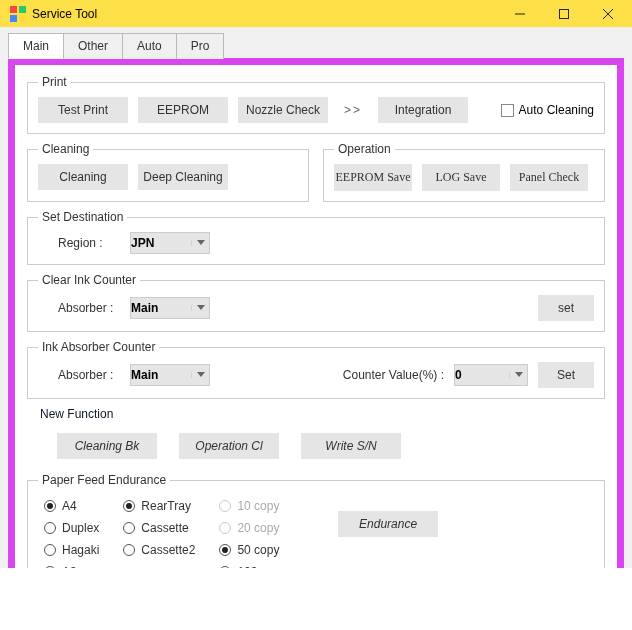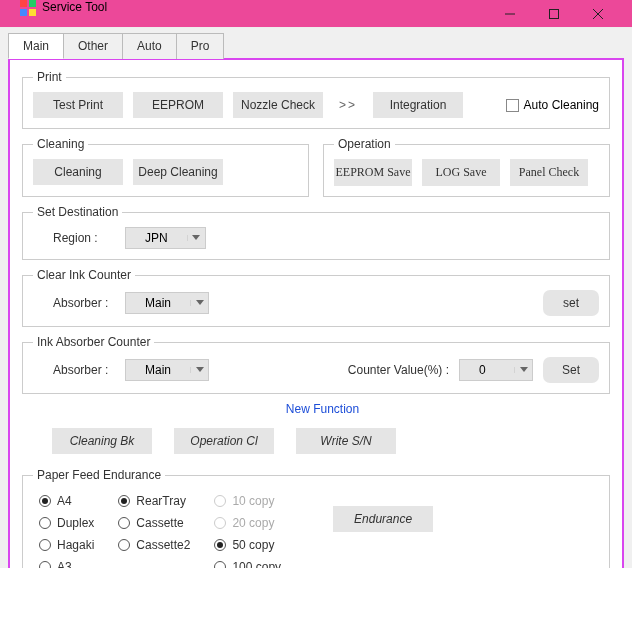--- a/index.html
+++ b/index.html
@@ -1,53 +1,53 @@
 <!DOCTYPE html>
 <html><head>
 <meta charset="utf-8">
 <style>
 * { box-sizing: border-box; font-family: "Segoe UI", Tahoma, sans-serif; font-size: 12px; }
 body { margin: 0; background: #fff; width: 632px; overflow: hidden; }
-.titlebar { display: flex; height: 28px; padding: 0 12px; background: #ec4899; border-bottom: 1px solid #eee;}
+.titlebar { display: flex; align-items: center; height: 28px; padding: 0 2px; background: #fde047; border-bottom: 1px solid #eee;}
 .titlebar .tbicon { width: 16px; height: 16px; margin: 0 6px 0 8px; display: inline-block; position: relative; }
 .titlebar .tbicon::before { content:''; position:absolute; top:0; left:0; width:7px; height:7px; background:#f44; }
 .titlebar .tbicon::after { content:''; position:absolute; top:0; right:0; width:7px; height:7px; background:#2c6; }
 .titlebar .tbicon span::before { content:''; position:absolute; bottom:0; left:0; width:7px; height:7px; background:#48f; }
 .titlebar .tbicon span::after { content:''; position:absolute; bottom:0; right:0; width:7px; height:7px; background:#fd3; }
 .titlebar .title { flex: 1; }
 .winbtn { width: 44px; height: 28px; display:flex; align-items:center; justify-content:center; color:#222; }
 .winbtn svg { width: 10px; height: 10px; }
 .client { background: #f0f0f0; padding: 4px 8px 8px 8px; height: 540px; position: relative;}
 .tabs { display: flex; position: relative; top: 1px; z-index: 2; }
 .tab { padding: 5px 14px; background: #f0f0f0; border: 1px solid #bbb; border-bottom: none; margin-right: 0; color:#333; cursor:default;}
 .tab + .tab { border-left: none; }
 .tab.active { background: #fff; border-bottom: 1px solid #fff; }
-.tabpanel { background: #fff; border: 2px solid #d946ef; padding: 10px 12px; height: 560px; }
+.tabpanel { background: #fff; border: 7px solid #d946ef; padding: 10px 12px; height: 560px; }
 fieldset { border: 1px solid #ccc; margin: 0 0 8px 0; padding: 8px 10px 10px 10px; }
 legend { color: #333; padding: 0 4px; }
 .btn { background: #e5e5e5; border: none; padding: 6px 0; color: #333; text-align: center; cursor: default; display:inline-block;}
 .btn.w1 { width: 90px; }
 .btn.w2 { width: 100px; font-style: italic; }
 .btn.w3 { width: 120px; }
 .btn.w4 { width: 78px; font-family: Liberation Serif, serif; }
-.btn.wset { width: 56px; border-radius: 7px; }
+.btn.wset { width: 56px; }
 .sep { color:#666; letter-spacing:2px; margin:0 4px; display:inline-block; width:22px; text-align:center;}
 .chk { display:inline-flex; align-items:center; gap:5px;}
 .chk .box { width:13px; height:13px; border:1px solid #888; background:#fff; display:inline-block;}
 .row { display:flex; align-items:center; gap:10px; }
 .twocol { display:flex; gap:14px;}
 .twocol > fieldset { flex: 1; }
 .lbl { color:#333; display:inline-block; min-width:62px;margin-left:20px;}
 .sel { display:inline-flex; align-items:center; background:#e5e5e5; border:1px solid #ccc; height:22px; cursor:default;}
-.sel .seltext { padding: 0 19px; min-width:60px;}
+.sel .seltext { padding: 0 0; min-width:60px;font-weight:bold;}
 .sel .selarrow { width:18px; display:flex; align-items:center; justify-content:center; border-left:1px solid #d3d3d3;}
 .sel .selarrow svg { width:8px; height:6px; fill:#666;}
 .sel.w90 .seltext { min-width:60px;}
 .sel.w80 .seltext { min-width:54px;}
-.sectitle { color:#1d4ed8; margin: 6px 0 12px 13px; text-align: center;}
+.sectitle { color:#0f172a; margin: 6px 0 12px 13px;}
 .btnrow { display:flex; gap:22px; padding-left:30px; margin-bottom:14px;}
 .radiogroup { display:flex; gap:24px; padding:4px 6px;}
 .radiocol { display:flex; flex-direction:column; gap:8px;}
 .radio { display:inline-flex; align-items:center; gap:6px; color:#333;}
 .radio.dim { color:#aaa;}
 .radio .r { width:12px; height:12px; border:1px solid #555; border-radius:50%; display:inline-flex; align-items:center; justify-content:center;}
 .radio.dim .r { border-color:#ccc;}
 .radio .r.on::after { content:''; width:6px; height:6px; background:#222; border-radius:50%;}
 .spacer { flex:1; }
 </style>

